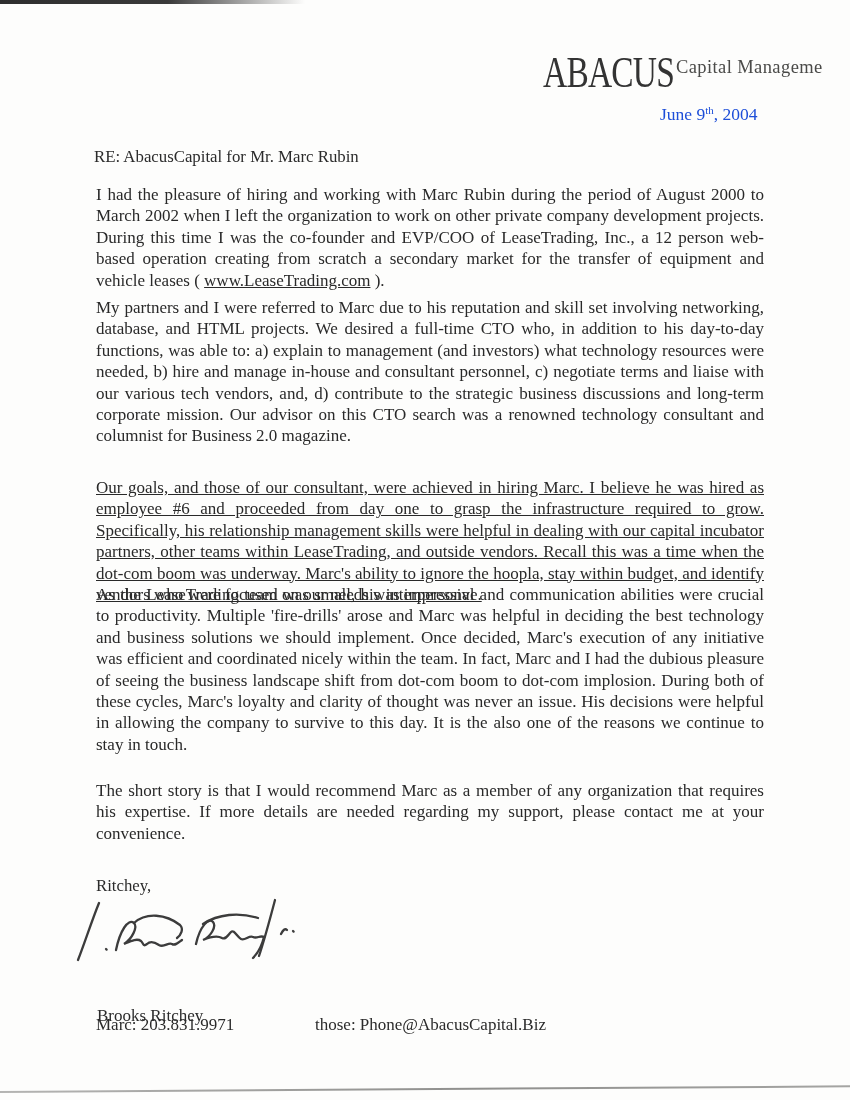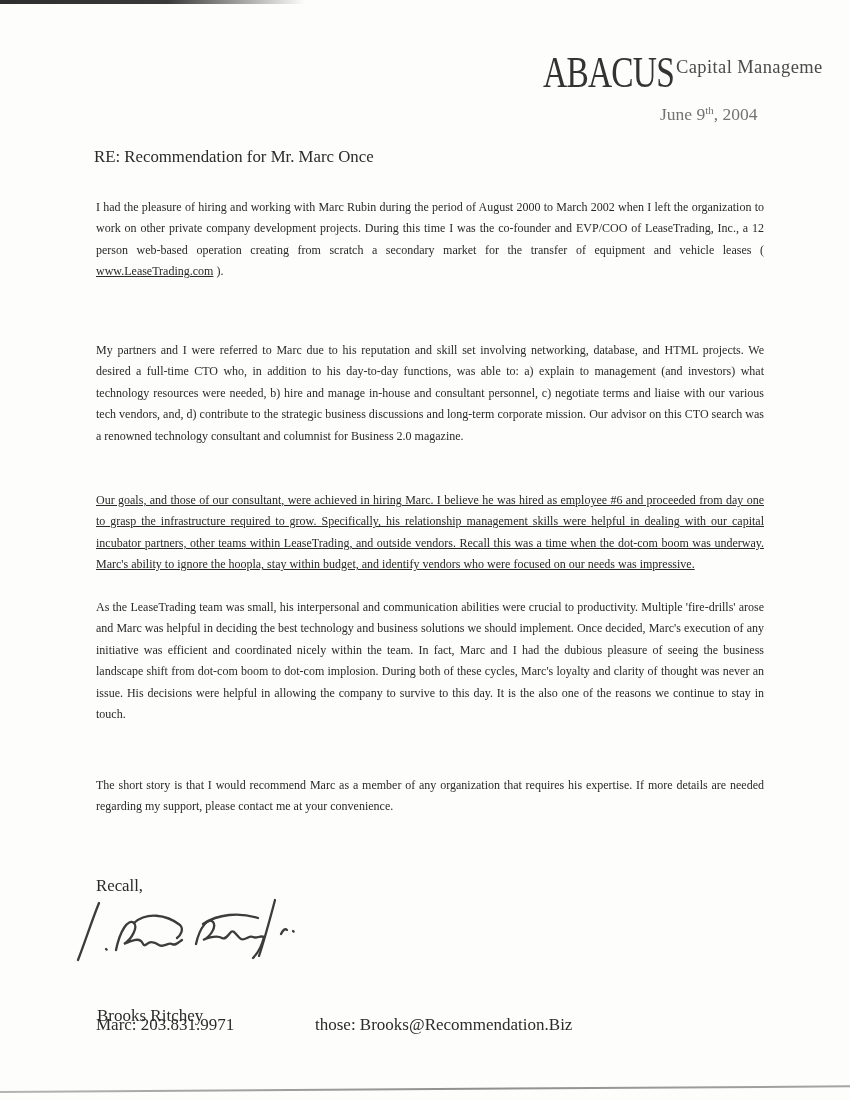--- a/index.html
+++ b/index.html
@@ -32,39 +32,39 @@
     white-space:nowrap;
   }
   .company-suffix {
     position:absolute; top:57px; left:676px;
     font-size:18.5px; color:#4a4a48; letter-spacing:0.4px;
     white-space:nowrap;
     text-align:right;
   }
   .date-line {
     position:absolute; top:104px; left:660px;
-    font-size:17.5px; color:#737373; white-space:nowrap;
+    font-size:17.5px; color:#1d4ed8; white-space:nowrap;
   }
   .date-line .sup { font-size:11px; position:relative; top:-6px; }
 
   
   .subject {
     position:absolute; top:147px; left:94px;
     font-size:16.8px;
   }
   .para {
     position:absolute; left:96px; width:668px;
-    font-size:12px; line-height:21.4px;
-    text-align:justify; color:#292929;margin-top:13px;
+    font-size:17px; line-height:21.4px;
+    text-align:justify; color:#292929;
   }
   .p1 { top:184px; }
-  .p2 { top:327px; }
+  .p2 { top:297px; }
   .p3 { top:477px;text-decoration:underline; }
   .p4 { top:584px; }
-  .p5 { top:762px;font-family:Liberation Serif, serif; }
+  .p5 { top:780px;font-family:Liberation Serif, serif; }
   .doc-link { text-decoration:underline; color:#292929; }
 
   .regards  { position:absolute; top:876px; left:96px; font-size:16.8px; }
   .signature-wrap { position:absolute; top:893px; left:76px; width:256px; height:70px; }
   .signer-name  { position:absolute; top:1006px; left:97px; font-size:17px; }
   .signer-title { position:absolute; top:977px; left:96px; font-size:17px; }
 
   .contact-row { position:absolute; top:1015px; left:96px; width:668px; font-size:17px; }
   .contact-phone { position:absolute; left:0; top:0; white-space:nowrap; }
   .contact-email { position:absolute; left:219px; top:0; white-space:nowrap; }
@@ -74,30 +74,30 @@
 
 <div class="page">
 
   <div class="scan-edge-top"></div>
 
   <div class="company-name">ABACUS</div>
   <div class="company-suffix">Capital Manageme</div>
 
   <div class="date-line"><span>June 9</span><span class="sup">th</span><span>, 2004</span></div>
 
-  <div class="subject">RE: Recommendation for Mr. Marc Once</div>
+  <div class="subject">RE: AbacusCapital for Mr. Marc Rubin</div>
 
   <div class="para p1"><span>I had the pleasure of hiring and working with Marc Rubin during the period of August 2000 to March 2002 when I left the organization to work on other private company development projects. During this time I was the co-founder and EVP/COO of LeaseTrading, Inc., a 12 person web-based operation creating from scratch a secondary market for the transfer of equipment and vehicle leases ( </span><span class="doc-link">www.LeaseTrading.com</span><span> ).</span></div>
 
   <div class="para p2">My partners and I were referred to Marc due to his reputation and skill set involving networking, database, and HTML projects. We desired a full-time CTO who, in addition to his day-to-day functions, was able to: a) explain to management (and investors) what technology resources were needed, b) hire and manage in-house and consultant personnel, c) negotiate terms and liaise with our various tech vendors, and, d) contribute to the strategic business discussions and long-term corporate mission. Our advisor on this CTO search was a renowned technology consultant and columnist for Business 2.0 magazine.</div>
   <div class="para p3">Our goals, and those of our consultant, were achieved in hiring Marc. I believe he was hired as employee #6 and proceeded from day one to grasp the infrastructure required to grow. Specifically, his relationship management skills were helpful in dealing with our capital incubator partners, other teams within LeaseTrading, and outside vendors. Recall this was a time when the dot-com boom was underway.  Marc's ability to ignore the hoopla, stay within budget, and identify vendors who were focused on our needs was impressive.</div>
   <div class="para p4">As the LeaseTrading team was small, his interpersonal and communication abilities were crucial to productivity. Multiple 'fire-drills' arose and Marc was helpful in deciding the best technology and business solutions we should implement. Once decided, Marc's execution of any initiative was efficient and coordinated nicely within the team. In fact, Marc and I had the dubious pleasure of seeing the business landscape shift from dot-com boom to dot-com implosion. During both of these cycles, Marc's loyalty and clarity of thought was never an issue. His decisions were helpful in allowing the company to survive to this day. It is the also one of the reasons we continue to stay in touch.</div>
   <div class="para p5">The short story is that I would recommend Marc as a member of any organization that requires his expertise. If more details are needed regarding my support, please contact me at your convenience.</div>
 
-  <div class="regards">Recall,</div>
+  <div class="regards">Ritchey,</div>
 
   <div class="signature-wrap">
     <svg width="256" height="70" viewBox="0 0 256 70" fill="none" xmlns="http://www.w3.org/2000/svg">
       <g stroke="#3c3c3c" stroke-width="2.3" stroke-linecap="round" fill="none">
 
         <path d="M2,67 C8,52 16,27 23,10"></path>
 
         <path d="M30,56 l0.6,0.6"></path>
 
         <path d="M40,57 C44,38 52,25 58,30 C62,34 56,46 48,51 C55,48 61,45 65,48 C68,51 67,54 71,51 C75,47 80,50 83,52 C88,55 92,49 96,51 C99,53 102,50 106,47"></path>
@@ -115,17 +115,17 @@
         <path d="M205,41 C207,37 209,35 211,37"></path>
         <path d="M217,38 l0.6,0.6"></path>
       </g>
     </svg>
   </div>
 
   <div class="signer-name">Brooks Ritchey</div>
 
   <div class="contact-row">
     <div class="contact-phone"><span>Marc:</span>&nbsp;<span>203.831.9971</span></div>
-    <div class="contact-email"><span>those:</span>&nbsp;<span>Brooks@Recommendation.Biz</span></div>
+    <div class="contact-email"><span>those:</span>&nbsp;<span>Phone@AbacusCapital.Biz</span></div>
   </div>
 
   <div class="scan-edge-bottom"></div>
 </div>
 
 </body></html>

